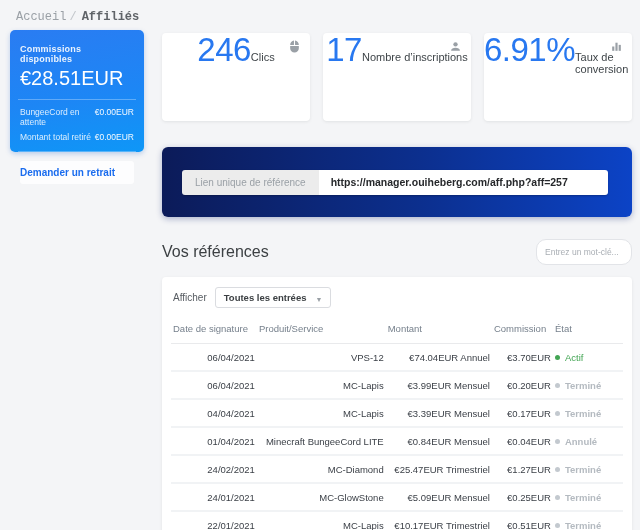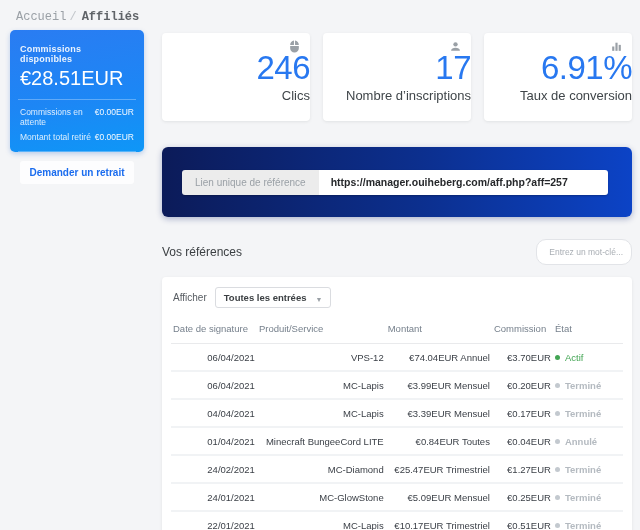--- a/index.html
+++ b/index.html
@@ -41,34 +41,34 @@
   .cc-row { display:flex; justify-content:space-between; font-size:8.5px; color:rgba(255,255,255,.85); margin-bottom:5px; }
   .cc-row .cc-value { color:rgba(255,255,255,.95); }
   .cc-button {
     display:block; width:100%;
     background:rgba(255,255,255,.82);
     color:#1a6cee;
     border:none; border-radius:3px;
     font-family:inherit;
     font-size:10px; font-weight:bold;
     padding:6px 0; margin-top:9px;
-    text-align:center; cursor:pointer;
+    text-align:left; cursor:pointer;
   }
 
   
   .stats-row { display:flex; gap:13px; margin-top:3px; }
   .stat-card {
     flex:1; position:relative;
     background:#fff; border-radius:4px;
     box-shadow:0 1px 3px rgba(60,64,67,.10);
     height:88px;
-    display:flex; flex-direction:column; align-items:flex-end; justify-content:center;
+    display:flex; align-items:flex-start; justify-content:center;
   }
   .stat-value { font-size:33px; font-weight:300; color:#2878f0; line-height:1; letter-spacing:-.5px; }
-  .stat-label { font-size:13px; font-weight:500; color:#3f4549; margin-top:4px; }
+  .stat-label { font-size:11px; font-weight:500; color:#3f4549; margin-top:18px; }
   .stat-icon { position:absolute; top:7px; right:9px; width:13px; height:13px; color:#9aa0a6; }
   .stat-icon svg { width:100%; height:100%; display:block; }
 
   
   .referral-banner {
     margin-top:26px;
     height:70px;
     border-radius:6px;
     background:linear-gradient(90deg,#0c1b59 0%,#0c2f8e 55%,#0c43c6 100%);
     box-shadow:0 2px 6px rgba(10,30,110,.3);
@@ -83,26 +83,26 @@
     padding:0 13px; white-space:nowrap;
   }
   .referral-input {
     flex:1; border:none; background:#fff;
     font-family:inherit; font-size:10.5px; font-weight:bold; color:#26282b;
     padding:0 12px; outline:none; min-width:0;
   }
 
   
   .references-header { display:flex; align-items:center; justify-content:space-between; margin-top:22px; }
-  .references-title { font-size:12px; font-weight:400; color:#3c4043; }
+  .references-title { font-size:16px; font-weight:400; color:#3c4043; }
   .keyword-input {
     width:96px; height:23px;
     border:1px solid #e2e4e8; border-radius:10px;
     background:#fff; font-family:inherit; font-size:8.5px; color:#6b7178;
-    padding:12px 8px; outline:none;text-align:right;
+    padding:12px 8px; outline:none;
   }
   .keyword-input::placeholder { color:#a9aeb4; }
 
   .table-card {
     margin-top:12px;
     background:#fff; border-radius:4px 4px 0 0;
     box-shadow:0 1px 3px rgba(60,64,67,.10);
     padding:8px 9px 0 9px;
     height:260px;
   }
@@ -136,21 +136,21 @@
 </div>
 
 <div class="layout">
 
   <div class="left-col">
     <div class="commissions-card">
       <div class="cc-title">Commissions disponibles</div>
       <div class="cc-amount">€28.51EUR</div>
       <hr class="cc-divider">
       <div class="cc-row">
-        <span>Commissions en attente</span>
+        <span>BungeeCord en attente</span>
         <span class="cc-value">€0.00EUR</span>
       </div>
       <div class="cc-row">
         <span>Montant total retiré</span>
         <span class="cc-value">€0.00EUR</span>
       </div>
       <hr class="cc-divider">
       <button class="cc-button">Demander un retrait</button>
     </div>
   </div>
@@ -246,21 +246,21 @@
             <div class="t-cell">€3.39EUR Mensuel</div>
             <div class="t-cell">€0.17EUR</div>
             <div class="t-cell status muted">
                 <span class="dot"></span>
                 <span>Terminé</span>
               </div>
           </div>
           <div class="t-row">
             <div class="t-cell">01/04/2021</div>
             <div class="t-cell">Minecraft BungeeCord LITE</div>
-            <div class="t-cell">€0.84EUR Toutes</div>
+            <div class="t-cell">€0.84EUR Mensuel</div>
             <div class="t-cell">€0.04EUR</div>
             <div class="t-cell status muted">
                 <span class="dot"></span>
                 <span>Annulé</span>
               </div>
           </div>
           <div class="t-row">
             <div class="t-cell">24/02/2021</div>
             <div class="t-cell">MC-Diamond</div>
             <div class="t-cell">€25.47EUR Trimestriel</div>

